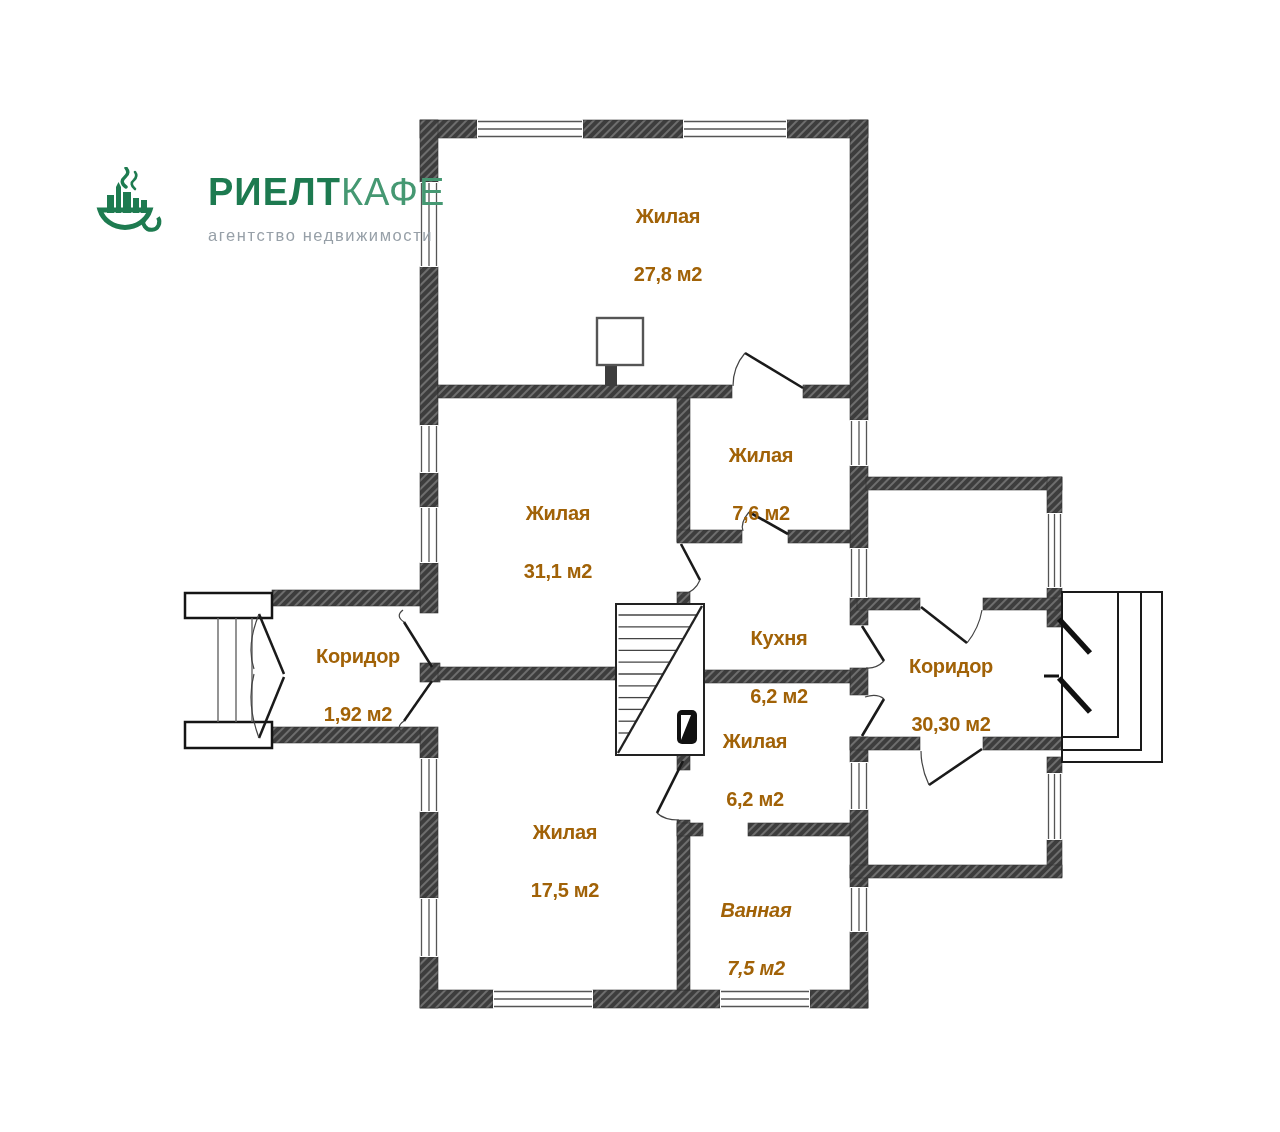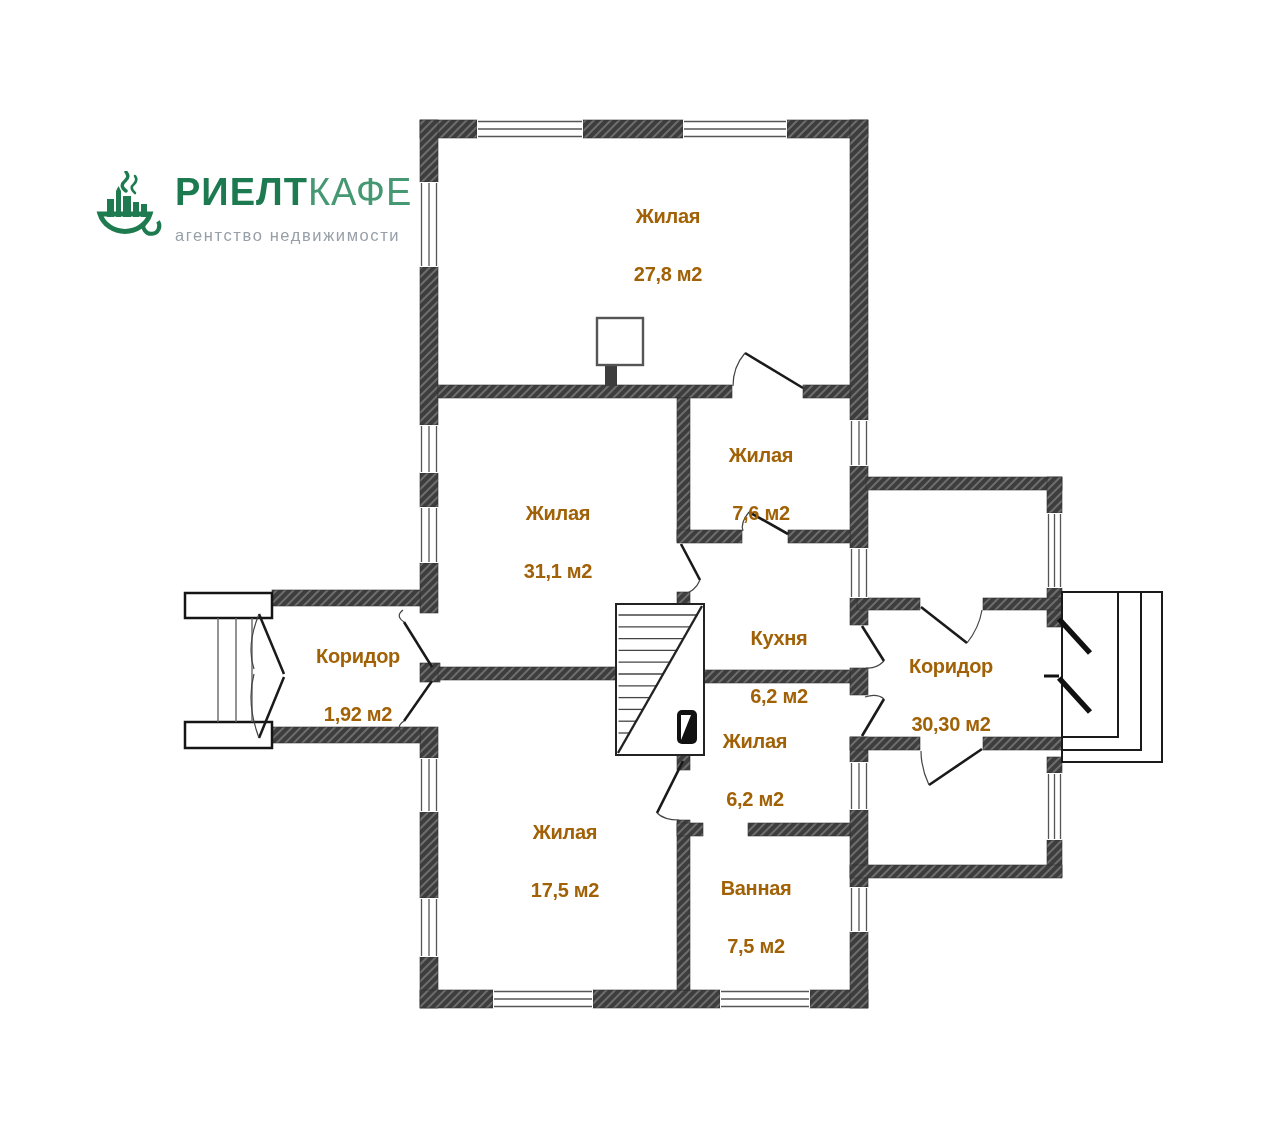--- a/index.html
+++ b/index.html
@@ -2,21 +2,21 @@
 <html><head>
 <meta charset="utf-8">
 <style>
   html,body{margin:0;padding:0;}
   body{
     width:1280px;height:1132px;position:relative;background:#ffffff;
     font-family:"Liberation Sans",sans-serif;overflow:hidden;
   }
   #plan-svg{position:absolute;left:0;top:0;}
   
-  .logo{position:absolute;left:95px;top:163px;display:flex;align-items:flex-end;}
+  .logo{position:absolute;left:95px;top:163px;display:flex;align-items:center;gap:33px;}
   .logo-icon{width:68px;height:74px;margin-right:12px;}
   .logo-text{display:flex;flex-direction:column;}
   .brand-line{font-size:38px;line-height:40px;letter-spacing:1px;white-space:nowrap;margin-top:9px;}
   .brand-primary{color:#1d7a50;font-weight:bold;}
   .brand-secondary{color:#459872;font-weight:normal;}
   .tagline{font-size:16.5px;letter-spacing:1.6px;color:#97a0a8;margin-top:14px;white-space:nowrap;}
   
   .room-label{
     position:absolute;transform:translateX(-50%);text-align:center;
     font-size:20px;font-weight:bold;color:#a16207;line-height:21px;
@@ -321,16 +321,16 @@
   <div class="area">30,30 м2</div>
 </div>
 <div class="room-label" style="left:755px;top:731px;">
   <div>Жилая</div>
   <div class="area">6,2 м2</div>
 </div>
 <div class="room-label" style="left:565px;top:822px;">
   <div>Жилая</div>
   <div class="area">17,5 м2</div>
 </div>
-<div class="room-label" style="left:756px;top:878px;">
+<div class="room-label" style="left:756px;top:900px;font-style:italic;">
   <div>Ванная</div>
   <div class="area">7,5 м2</div>
 </div>
 
 </body></html>

